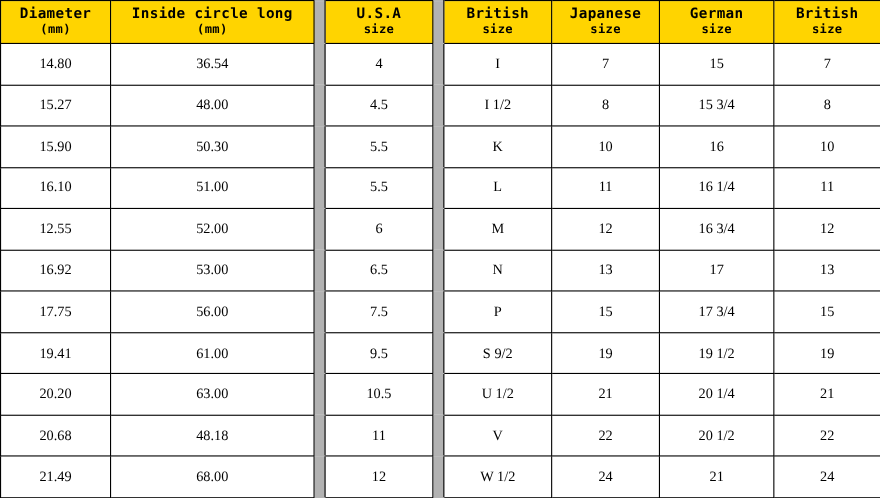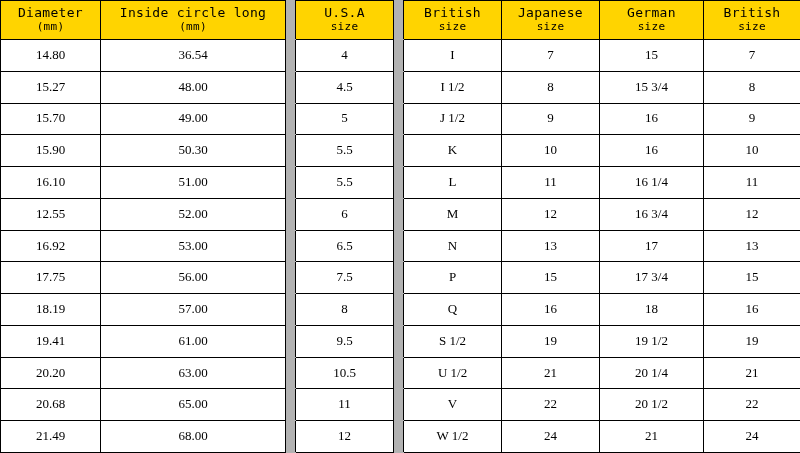--- a/index.html
+++ b/index.html
@@ -26,21 +26,21 @@
     vertical-align: middle;
     padding: 0;
     font-size: 13px;
     color: #000000;
     line-height: 1.15;
   }
   #ring-size-table thead th {
     background: #ffd400;
     font-family: "DejaVu Sans Mono", monospace;
     font-size: 13px;
-    font-weight: normal;
+    font-weight: bold;
     height: 38px;
     letter-spacing: 0.3px;
   }
   #ring-size-table thead th .sub {
     display: block;
     font-size: 11px;
   }
   #ring-size-table tbody td {
     height: 23px;
     background: #ffffff;
@@ -134,31 +134,20 @@
         <td>48.00</td>
         <td class="sep"></td>
         <td>4.5</td>
         <td class="sep"></td>
         <td>I 1/2</td>
         <td>8</td>
         <td>15 3/4</td>
         <td>8</td>
       </tr>
       <tr>
-        <td>15.70</td>
-        <td>49.00</td>
-        <td class="sep"></td>
-        <td>5</td>
-        <td class="sep"></td>
-        <td>J 1/2</td>
-        <td>9</td>
-        <td>16</td>
-        <td>9</td>
-      </tr>
-      <tr>
         <td>15.90</td>
         <td>50.30</td>
         <td class="sep"></td>
         <td>5.5</td>
         <td class="sep"></td>
         <td>K</td>
         <td>10</td>
         <td>16</td>
         <td>10</td>
       </tr>
@@ -200,55 +189,44 @@
         <td>56.00</td>
         <td class="sep"></td>
         <td>7.5</td>
         <td class="sep"></td>
         <td>P</td>
         <td>15</td>
         <td>17 3/4</td>
         <td>15</td>
       </tr>
       <tr>
-        <td>18.19</td>
-        <td>57.00</td>
-        <td class="sep"></td>
-        <td>8</td>
-        <td class="sep"></td>
-        <td>Q</td>
-        <td>16</td>
-        <td>18</td>
-        <td>16</td>
-      </tr>
-      <tr>
         <td>19.41</td>
         <td>61.00</td>
         <td class="sep"></td>
         <td>9.5</td>
         <td class="sep"></td>
-        <td>S 1/2</td>
+        <td>S 9/2</td>
         <td>19</td>
         <td>19 1/2</td>
         <td>19</td>
       </tr>
       <tr>
         <td>20.20</td>
         <td>63.00</td>
         <td class="sep"></td>
         <td>10.5</td>
         <td class="sep"></td>
         <td>U 1/2</td>
         <td>21</td>
         <td>20 1/4</td>
         <td>21</td>
       </tr>
       <tr>
         <td>20.68</td>
-        <td>65.00</td>
+        <td>48.18</td>
         <td class="sep"></td>
         <td>11</td>
         <td class="sep"></td>
         <td>V</td>
         <td>22</td>
         <td>20 1/2</td>
         <td>22</td>
       </tr>
       <tr>
         <td>21.49</td>

